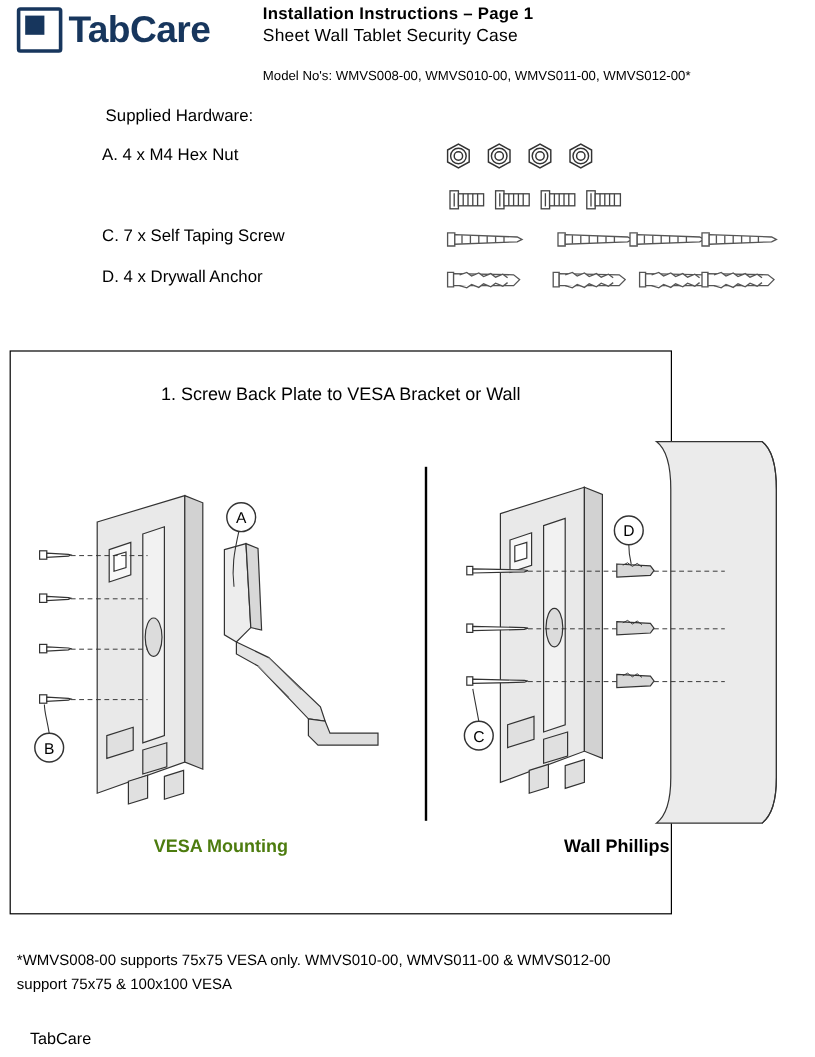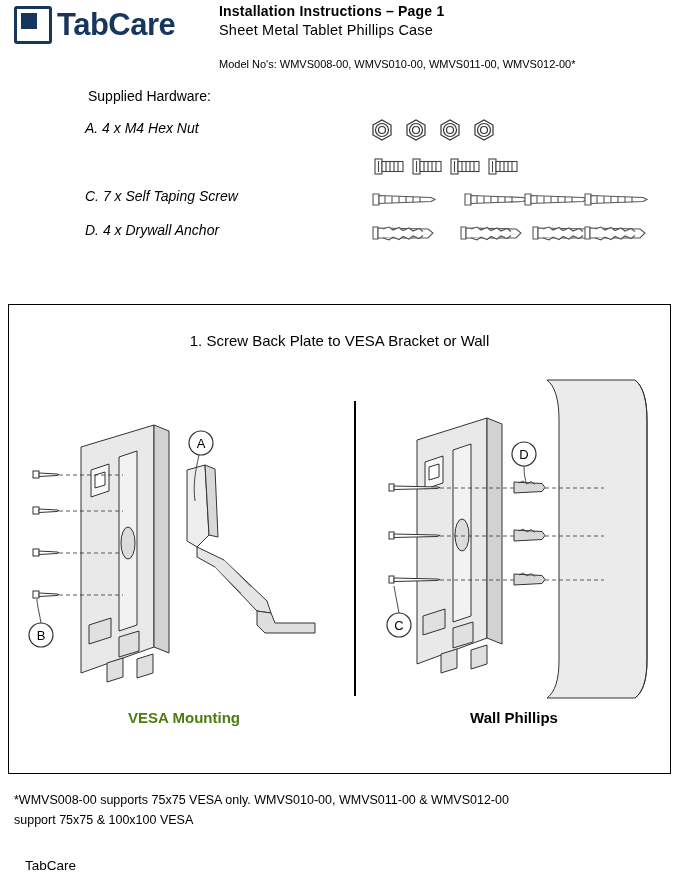--- a/index.html
+++ b/index.html
@@ -84,41 +84,40 @@
     position: absolute;
     left: 88px; top: 8px;
     font-size: 14px;
     color: #000;
   }
   .hw-row {
     position: absolute;
     left: 85px;
     width: 560px;
     height: 32px;
-    font-style: italic;
   }
   .hw-label {
     position: absolute;
     left: 0; top: 4px;
     font-size: 14px;
     color: #000;
     white-space: nowrap;
   }
   .hw-icons {
     position: absolute;
     left: 200px; top: 0;
     width: 360px;
     height: 32px;
   }
 
   
   .figure-box {
     position: absolute;
-    left: 8px; top: 304px;
-    width: 663px;
+    left: 8px; top: 292px;
+    width: 552px;
     height: 470px;
     border: 1.5px solid #000;
   }
   .fig-title {
     position: absolute;
     left: 0; top: 27px;
     width: 100%;
     text-align: center;
     font-size: 15px;
     color: #000;
@@ -172,21 +171,21 @@
 
 <div class="header">
 
   <div class="logo-wrap">
     <div class="logo-mark"></div>
     <div class="logo-text">TabCare</div>
   </div>
 
   <div class="title-block">
     <div class="title-line1">Installation  Instructions – Page 1</div>
-    <div class="title-line2">Sheet Metal Tablet  Phillips Case</div>
+    <div class="title-line2">Sheet Wall Tablet  Security Case</div>
     <div class="title-line3">Model No's:  WMVS008-00,  WMVS010-00,  WMVS011-00,  WMVS012-00*</div>
   </div>
 
   <svg style="position:absolute;left:208px;top:0;" width="2" height="62">
     <line x1="1" y1="0" x2="1" y2="62" stroke="#ffffff" stroke-width="0"></line>
   </svg>
 </div>
 
 <div class="hardware">
 

